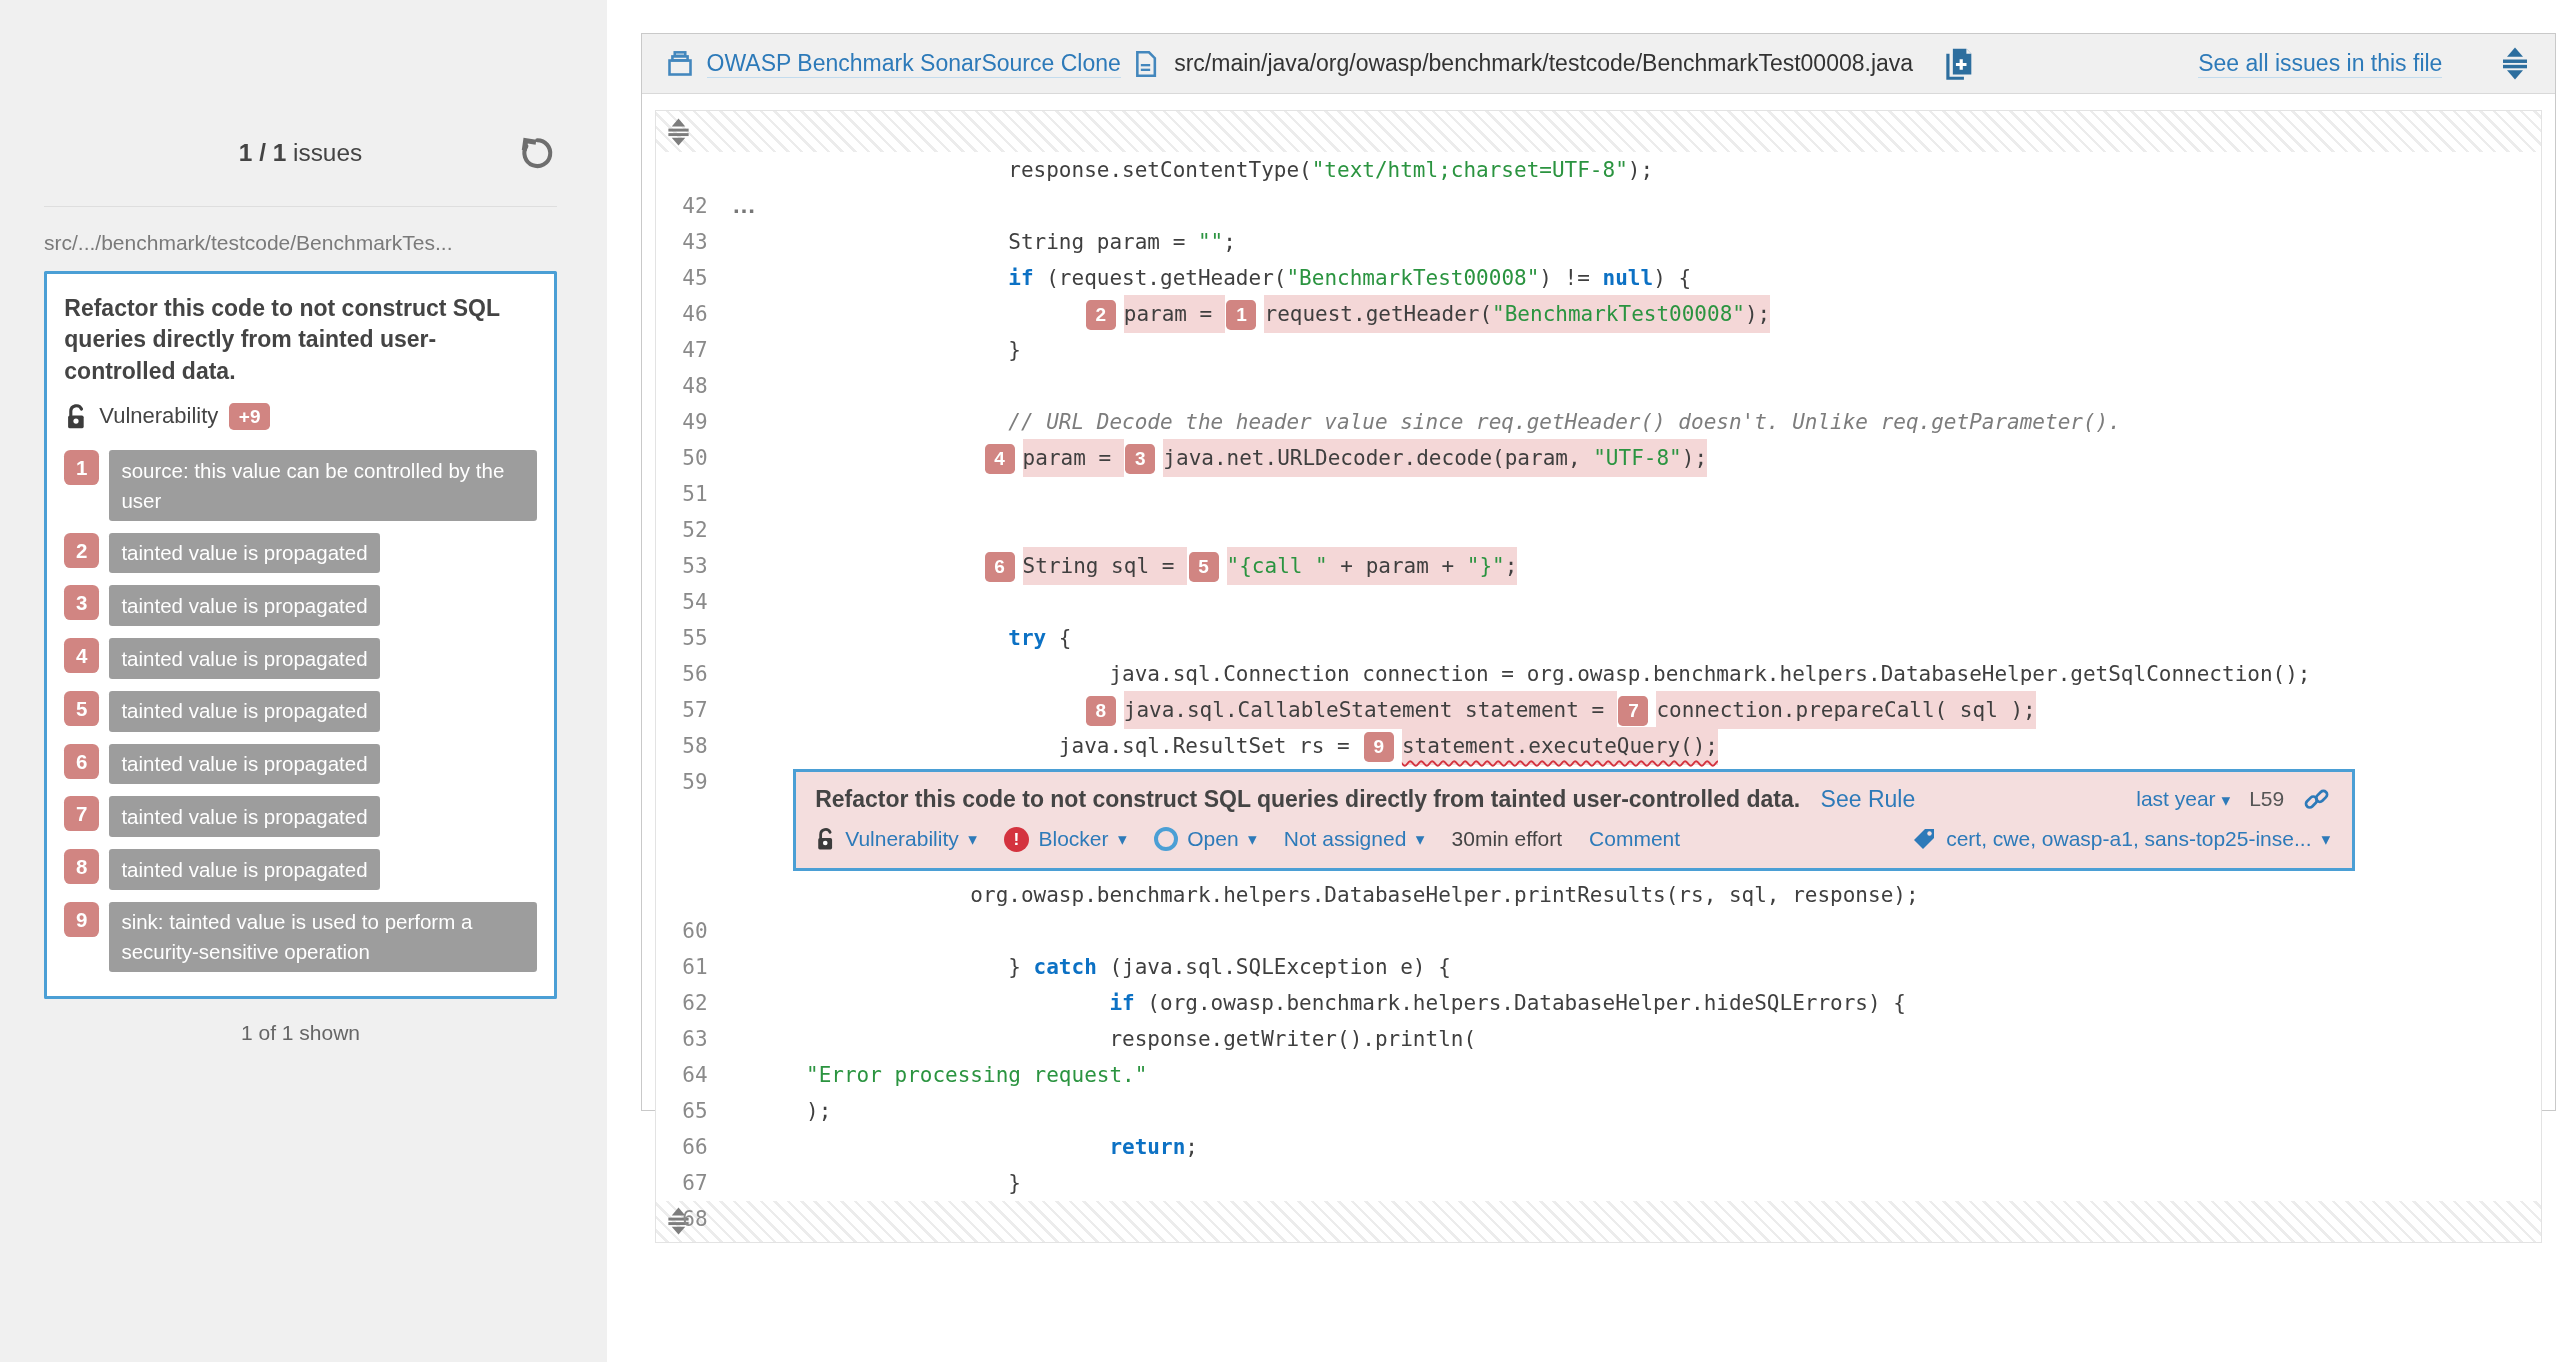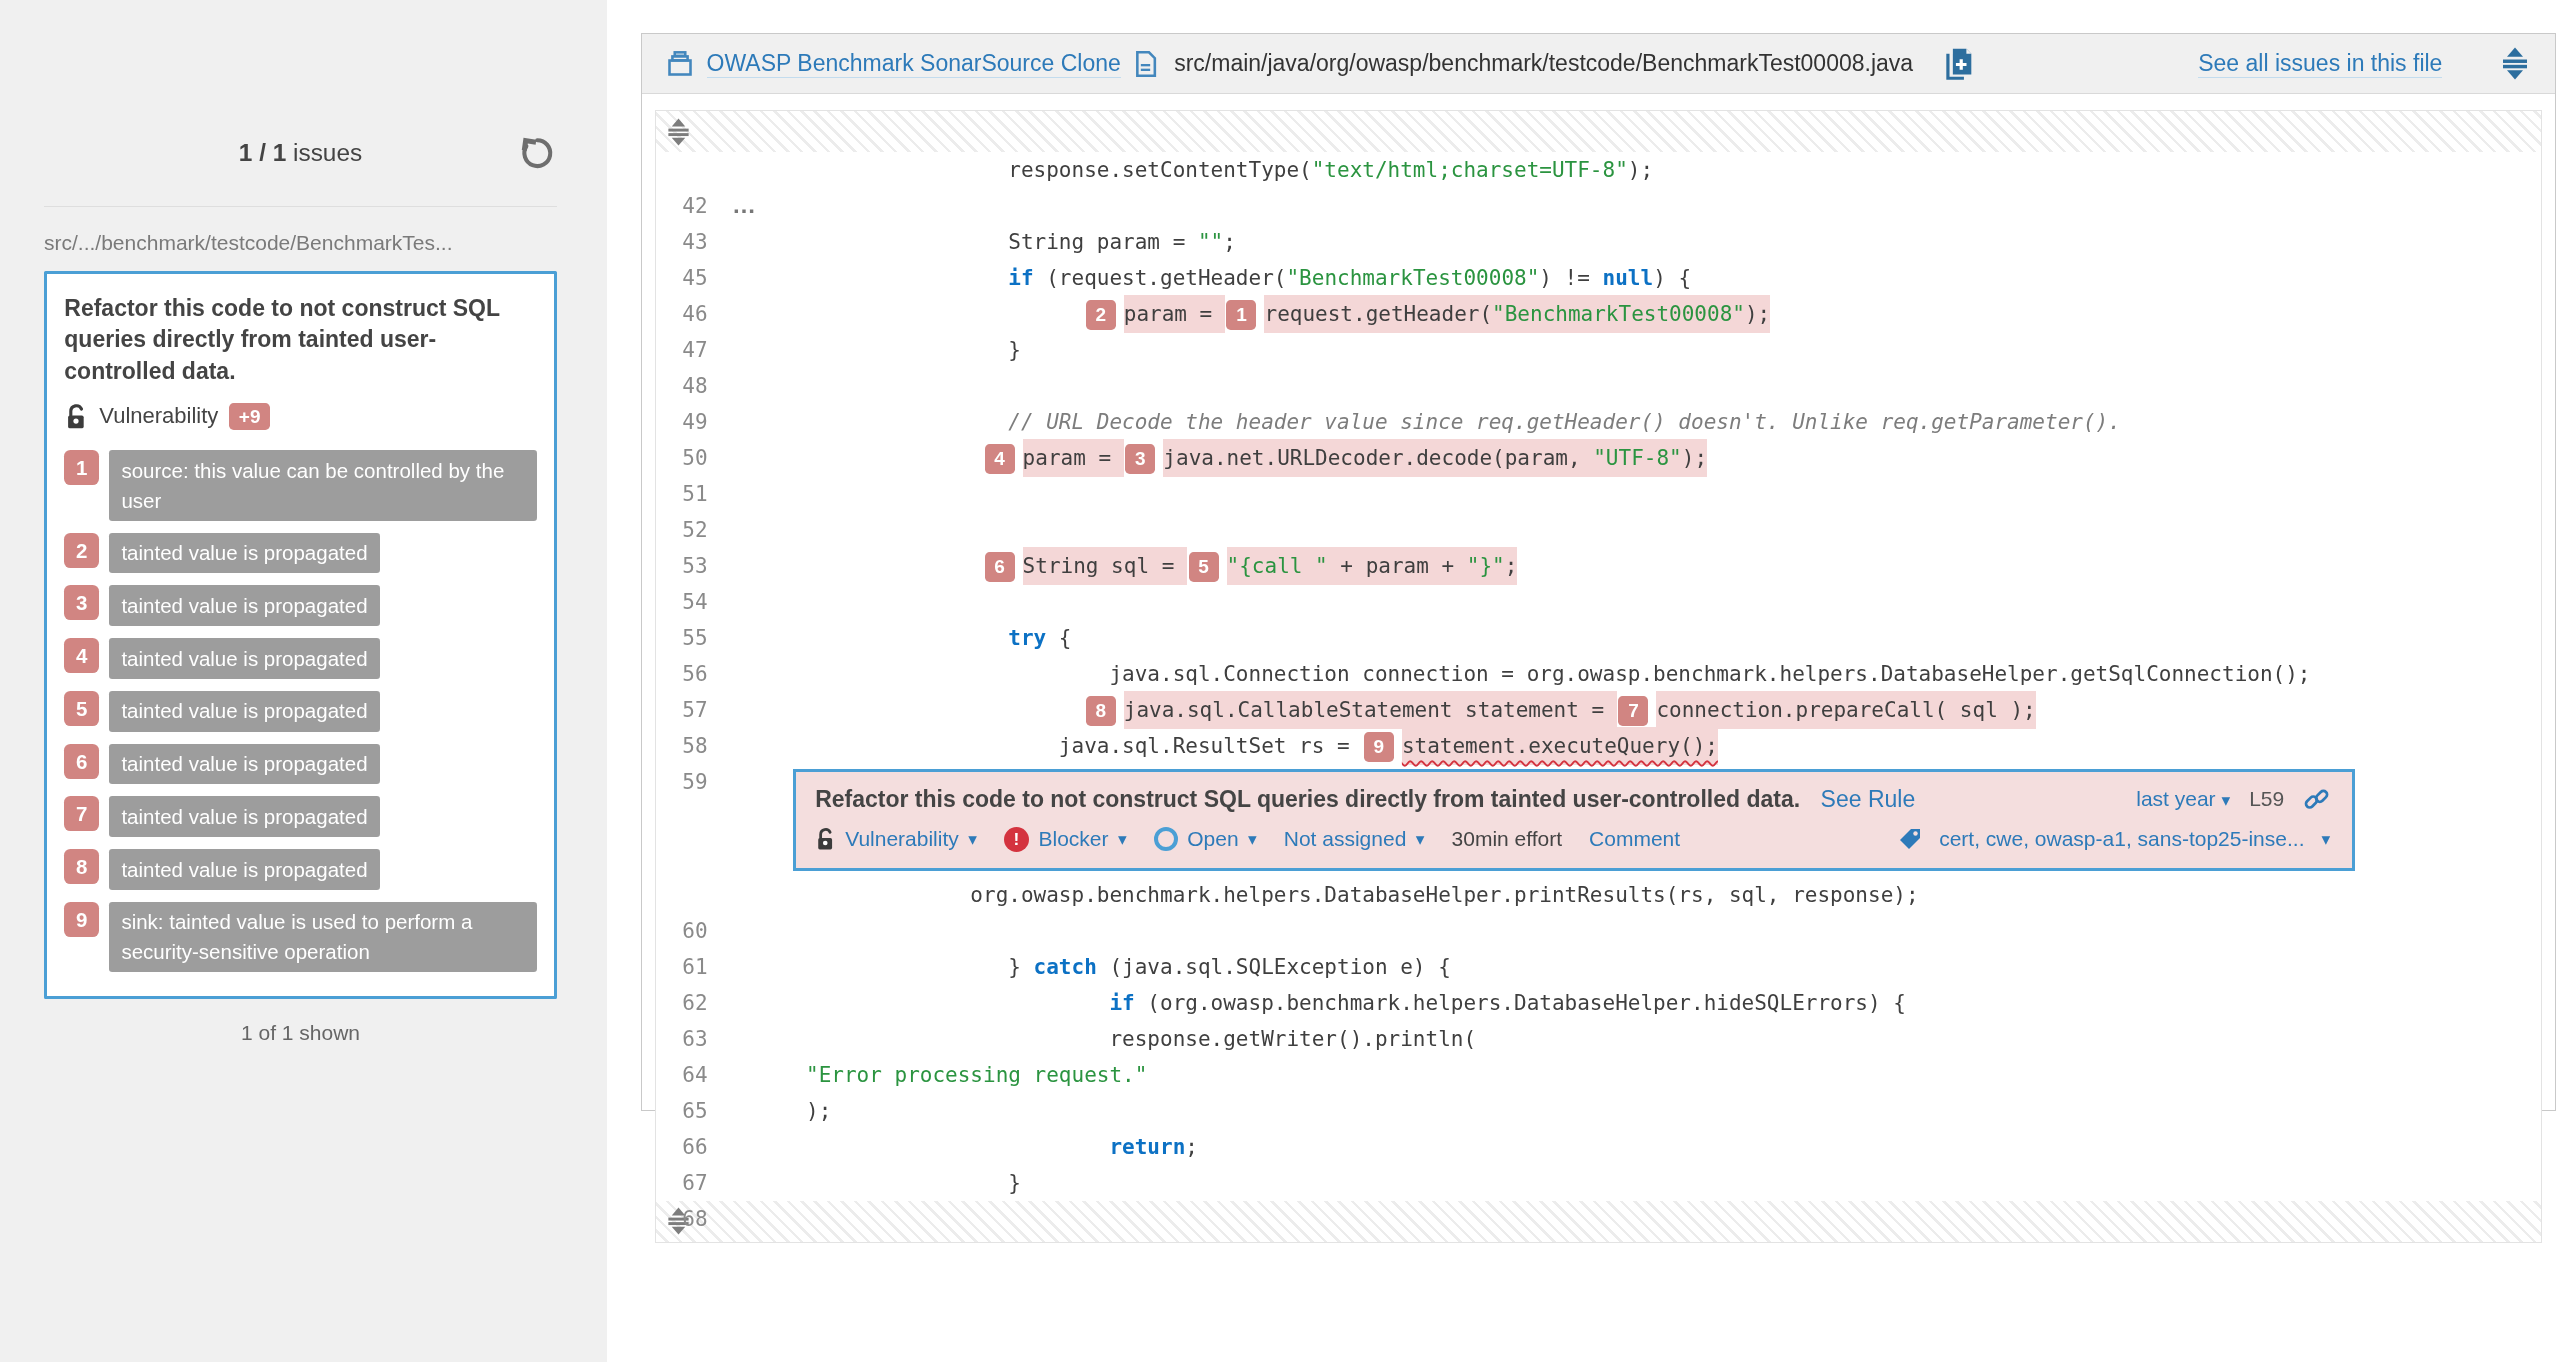--- a/index.html
+++ b/index.html
@@ -131,21 +131,21 @@
   .meta-item { display: flex; align-items: center; gap: 9.5px; margin-right: 27px; cursor: pointer; }
   .meta-link { color: #2d7ab9; }
   .caret { color: #2d7ab9; font-size: 17.3px; }
   .effort { color: #444; margin-right: 27px; }
   .blocker-icon {
     width: 25px; height: 25px; border-radius: 50%; background: #d4333f;
     color: #fff; font-weight: bold; font-size: 17.3px; text-align: center; line-height: 25px;
     flex: none;
   }
   .open-icon { width: 24px; height: 24px; border-radius: 50%; border: 4px solid #4b9fd5; flex: none; }
-  .tags-group { margin-left: auto; display: flex; align-items: center; gap: 17px; cursor: pointer; }
+  .tags-group { margin-left: auto; display: flex; align-items: center; gap: 10px; cursor: pointer; }
 </style>
 </head>
 <body>
 
 <div class="sidebar">
   <div class="sb-counter-row">
     <span class="sb-counter"><b>1 / 1</b><span> issues</span></span>
     <svg class="sb-reload" viewBox="0 0 26 26">
       <path d="M13.5 5.2 A8.2 8.2 0 1 1 6.6 9" fill="none" stroke="#6e6e6e" stroke-width="2.6" stroke-linecap="round"></path>
       <polygon points="4.2,4.2 12.4,4.2 12.4,7.4 7.4,7.4 7.4,12 4.2,12" fill="#6e6e6e" transform="rotate(8 8 8)"></polygon>

